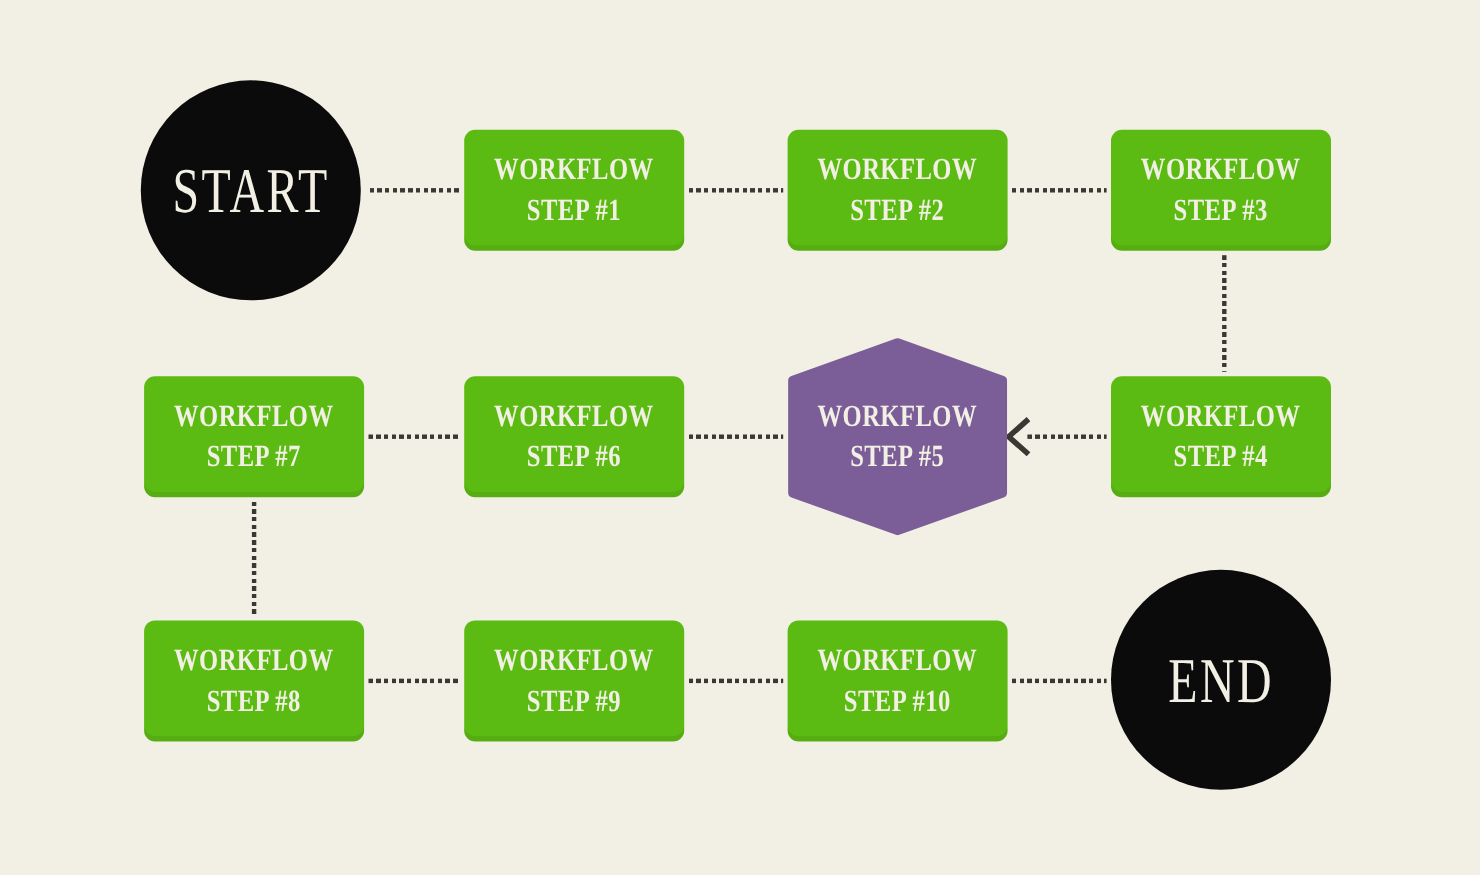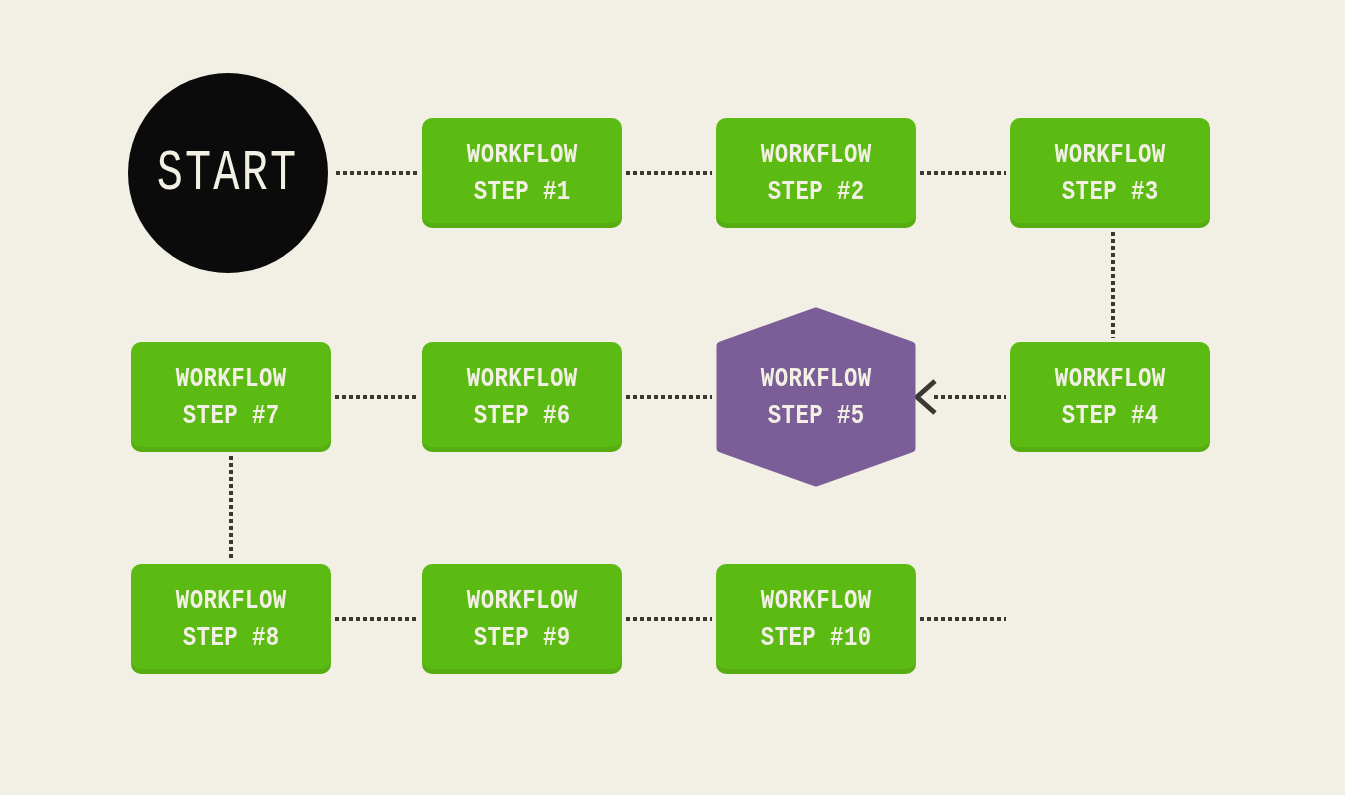--- a/index.html
+++ b/index.html
@@ -1,19 +1,19 @@
 <!DOCTYPE html>
 <html><head>
 <meta charset="utf-8">
 <title>Workflow Diagram</title>
 <style>
   html,body{margin:0;padding:0;background:#f2efe4;}
   .canvas{
     position:relative;width:1345px;height:795px;background:#f2efe4;
-    overflow:hidden;font-family:Liberation Mono, monospace;
+    overflow:hidden;font-family:Liberation Serif, serif;
   }
   
   .conn{position:absolute;}
   .conn.h{height:4px;background-image:repeating-linear-gradient(90deg,#3a3833 0,#3a3833 4px,transparent 4px,transparent 7px);}
   .conn.v{width:4px;background-image:repeating-linear-gradient(180deg,#3a3833 0,#3a3833 4px,transparent 4px,transparent 7px);}
   .arrowhead{position:absolute;}
   
   .node{position:absolute;display:flex;align-items:center;justify-content:center;}
   .circle{width:200px;height:200px;border-radius:50%;background:#0b0b0b;}
   .terminal-label{
@@ -48,20 +48,23 @@
   </svg>
   <div class="conn h" style="left:626px;top:395px;width:86px"></div>
   <div class="conn h" style="left:335px;top:395px;width:83px"></div>
   <div class="conn v" style="left:229px;top:456px;height:104px"></div>
   <div class="conn h" style="left:335px;top:617px;width:83px"></div>
   <div class="conn h" style="left:626px;top:617px;width:86px"></div>
   <div class="conn h" style="left:920px;top:617px;width:86px"></div>
 
   <div class="node circle" style="left:128px;top:73px">
     <span class="terminal-label">START</span>
+  </div>
+  <div class="node circle" style="left:1010px;top:518px">
+    <span class="terminal-label">END</span>
   </div>
 
   <div class="node box" style="left:422px;top:118px">
     <div class="box-label">
       <span>WORKFLOW</span>
       <span>STEP #1</span>
     </div>
   </div>
   <div class="node box" style="left:716px;top:118px">
     <div class="box-label">

